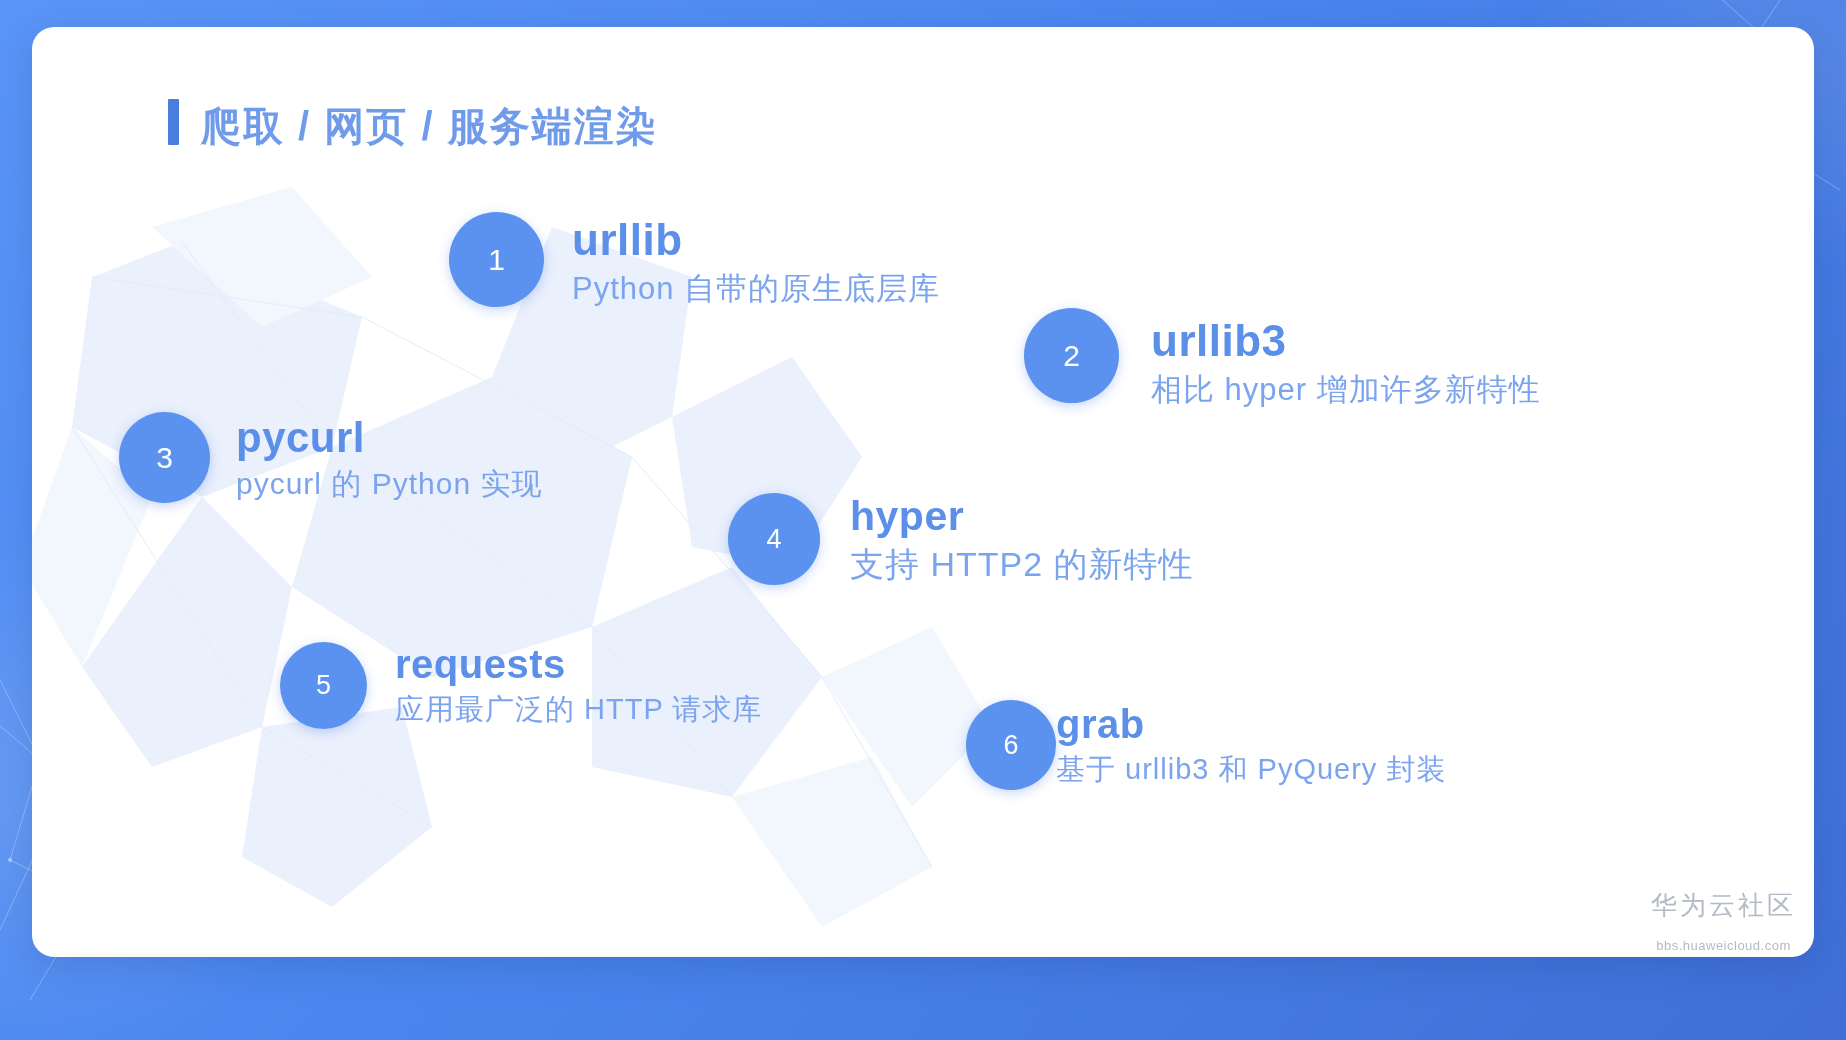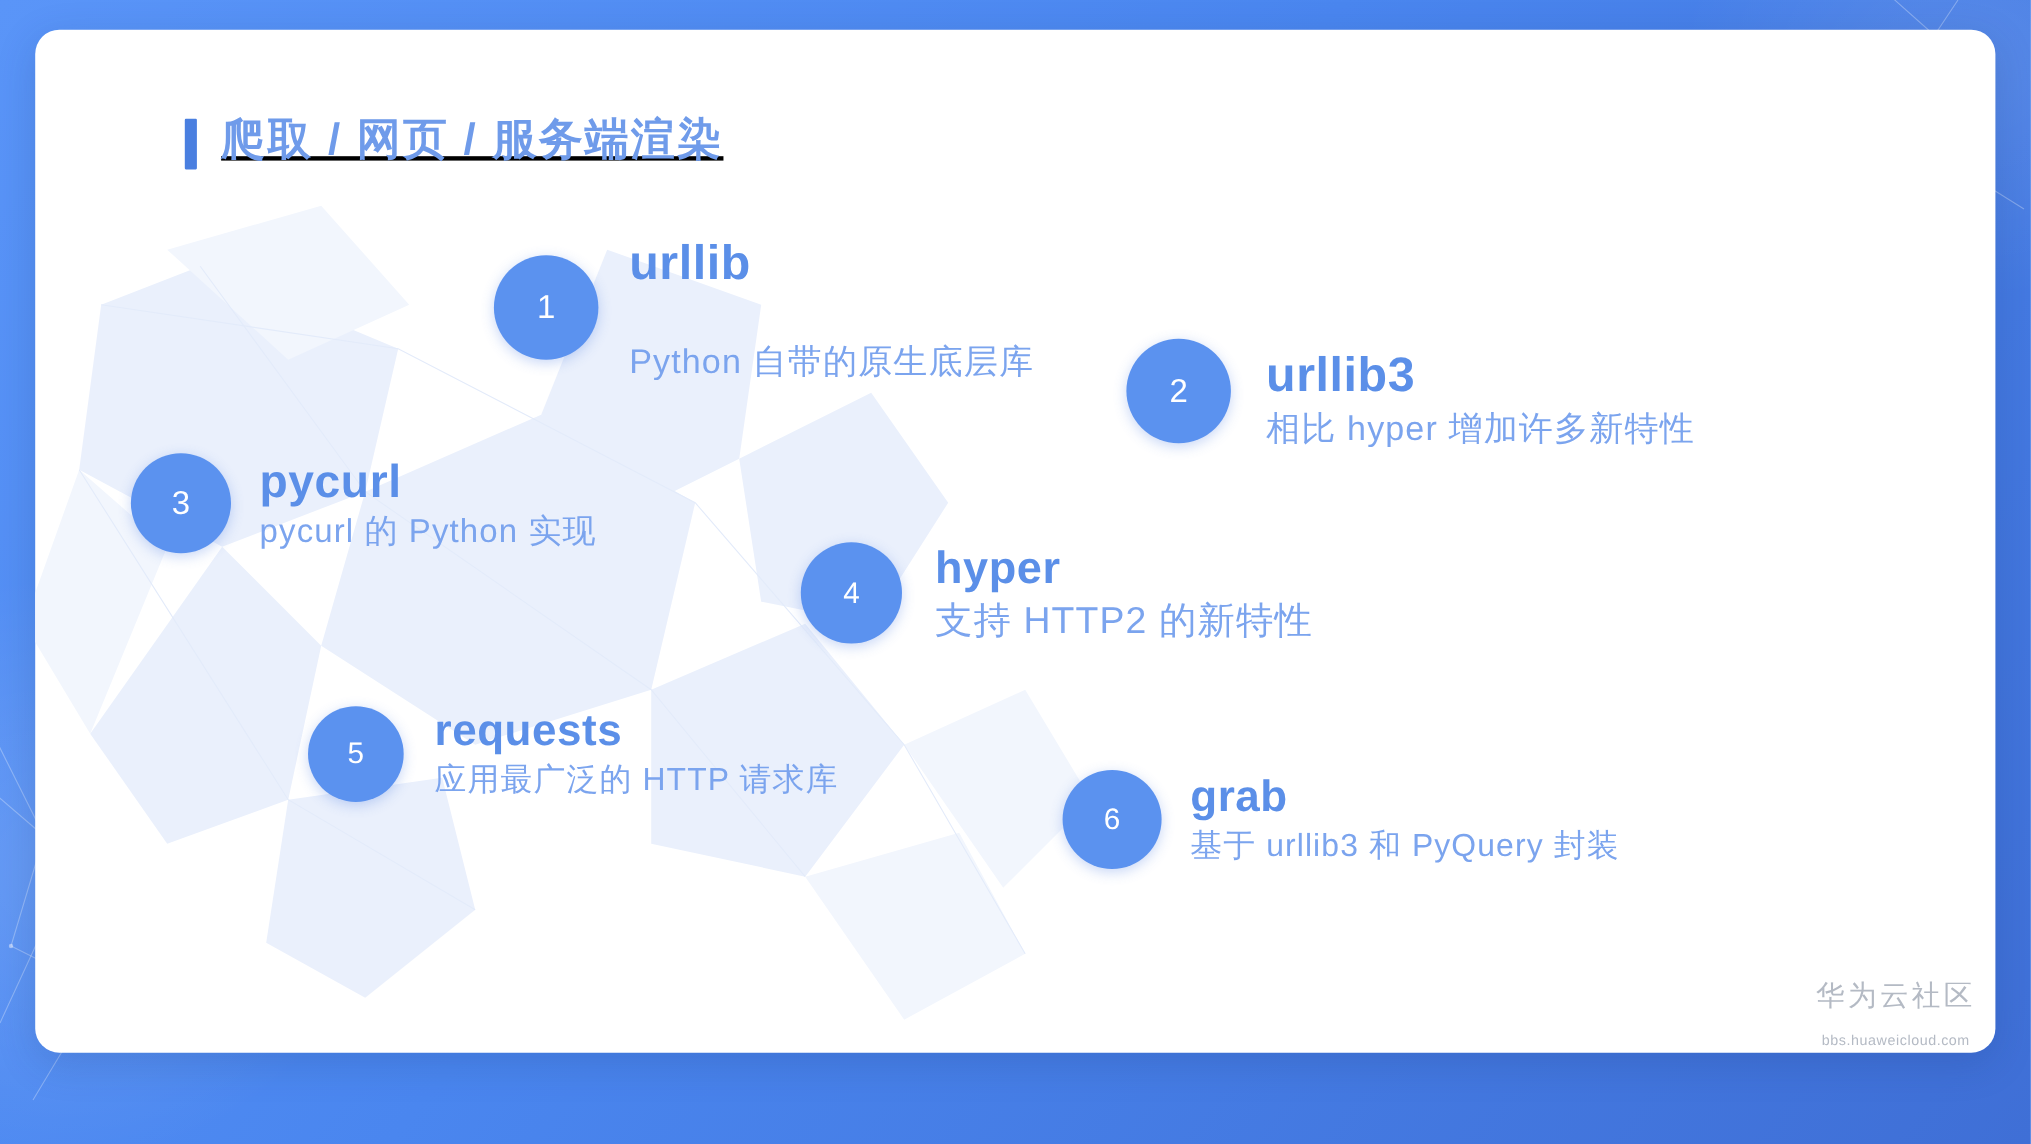--- a/index.html
+++ b/index.html
@@ -31,21 +31,21 @@
     overflow:hidden;
   }
 
   
   .deco { position:absolute; inset:0; pointer-events:none; }
 
   
   .title-row {
     position:absolute;
     left:136px; top:72px;
-    display:flex; align-items:flex-end; gap:22px;text-decoration:underline;
+    display:flex; align-items:flex-start; gap:22px;
   }
   .title-bar {
     width:11px; height:46px;
     background:#4a7fe0;
     border-radius:1px;
     flex:none;
   }
   .title-text {
     font-size:40px;
     font-weight:700;
@@ -87,21 +87,21 @@
     color:#7ba4ee;
     line-height:1.35;
     letter-spacing:1px;
     white-space:nowrap;
     margin-top:4px;
   }
 
   
   #item-1 { left:417px; top:183px; }
   #item-1 .badge { width:95px; height:95px; }
-  #item-1 .texts { margin-left:28px; margin-top:6px;gap:40px; }
+  #item-1 .texts { margin-left:28px; margin-top:6px; }
 
   #item-2 { left:992px; top:274px; }
   #item-2 .badge { width:95px; height:95px; }
   #item-2 .texts { margin-left:32px; margin-top:16px; }
 
   #item-3 { left:87px; top:384px; }
   #item-3 .badge { width:91px; height:91px; }
   #item-3 .texts { margin-left:26px; margin-top:4px; }
   #item-3 .name { font-size:42px; }
   #item-3 .desc { font-size:30px; }
@@ -113,21 +113,21 @@
   #item-4 .desc { font-size:34px; }
 
   #item-5 { left:248px; top:614px; }
   #item-5 .badge { width:87px; height:87px; font-size:27px; }
   #item-5 .texts { margin-left:28px; margin-top:2px; }
   #item-5 .name { font-size:40px; }
   #item-5 .desc { font-size:29px; }
 
   #item-6 { left:934px; top:673px; }
   #item-6 .badge { width:90px; height:90px; font-size:27px; }
-  #item-6 .texts { margin-left:26px; margin-top:2px; }
+  #item-6 .texts { margin-top:2px; }
   #item-6 .name { font-size:40px; }
   #item-6 .desc { font-size:29px; }
 
   
   .watermark {
     position:absolute;
     right:18px; bottom:4px;
     text-align:center;
     color:#b9bec6;
     user-select:none;

